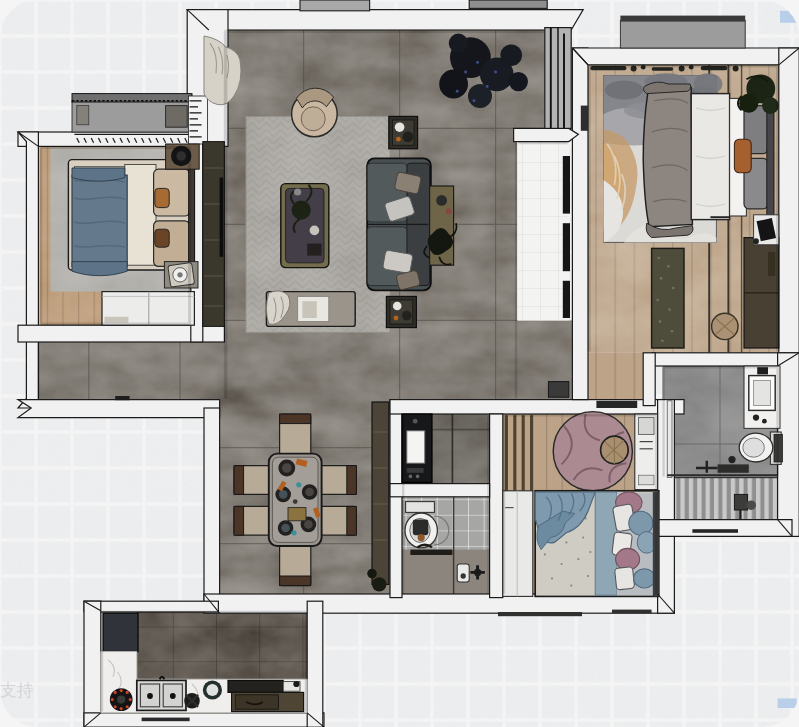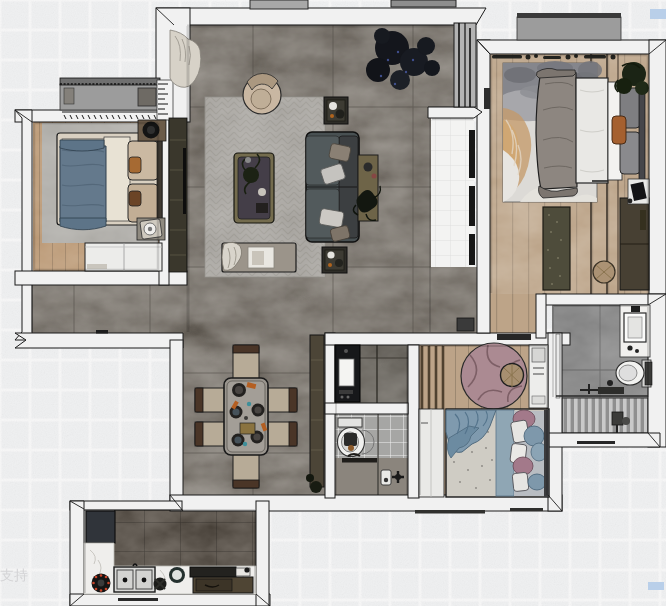--- a/index.html
+++ b/index.html
@@ -1,16 +1,16 @@
 <!DOCTYPE html>
 <html><head>
 <meta charset="utf-8">
 <style>
 html,body{margin:0;padding:0;background:#f5f5f5;font-family:"Liberation Sans",sans-serif;}
-#stage{position:relative;width:666px;height:606px;overflow:hidden;}
+#stage{position:relative;width:666px;height:606px;overflow:hidden;border-radius:31px;}
 svg{display:block;}
 </style>
 </head>
 <body>
 <div id="stage">
 <svg width="666" height="606" viewBox="0 0 666 606" xmlns="http://www.w3.org/2000/svg">
 <defs>
   <pattern id="bgCheck" width="30" height="30" patternUnits="userSpaceOnUse">
     <rect width="30" height="30" fill="#f7f7f7"></rect>
     <rect x="1.5" y="1.5" width="27" height="27" fill="#eff0f1"></rect>

